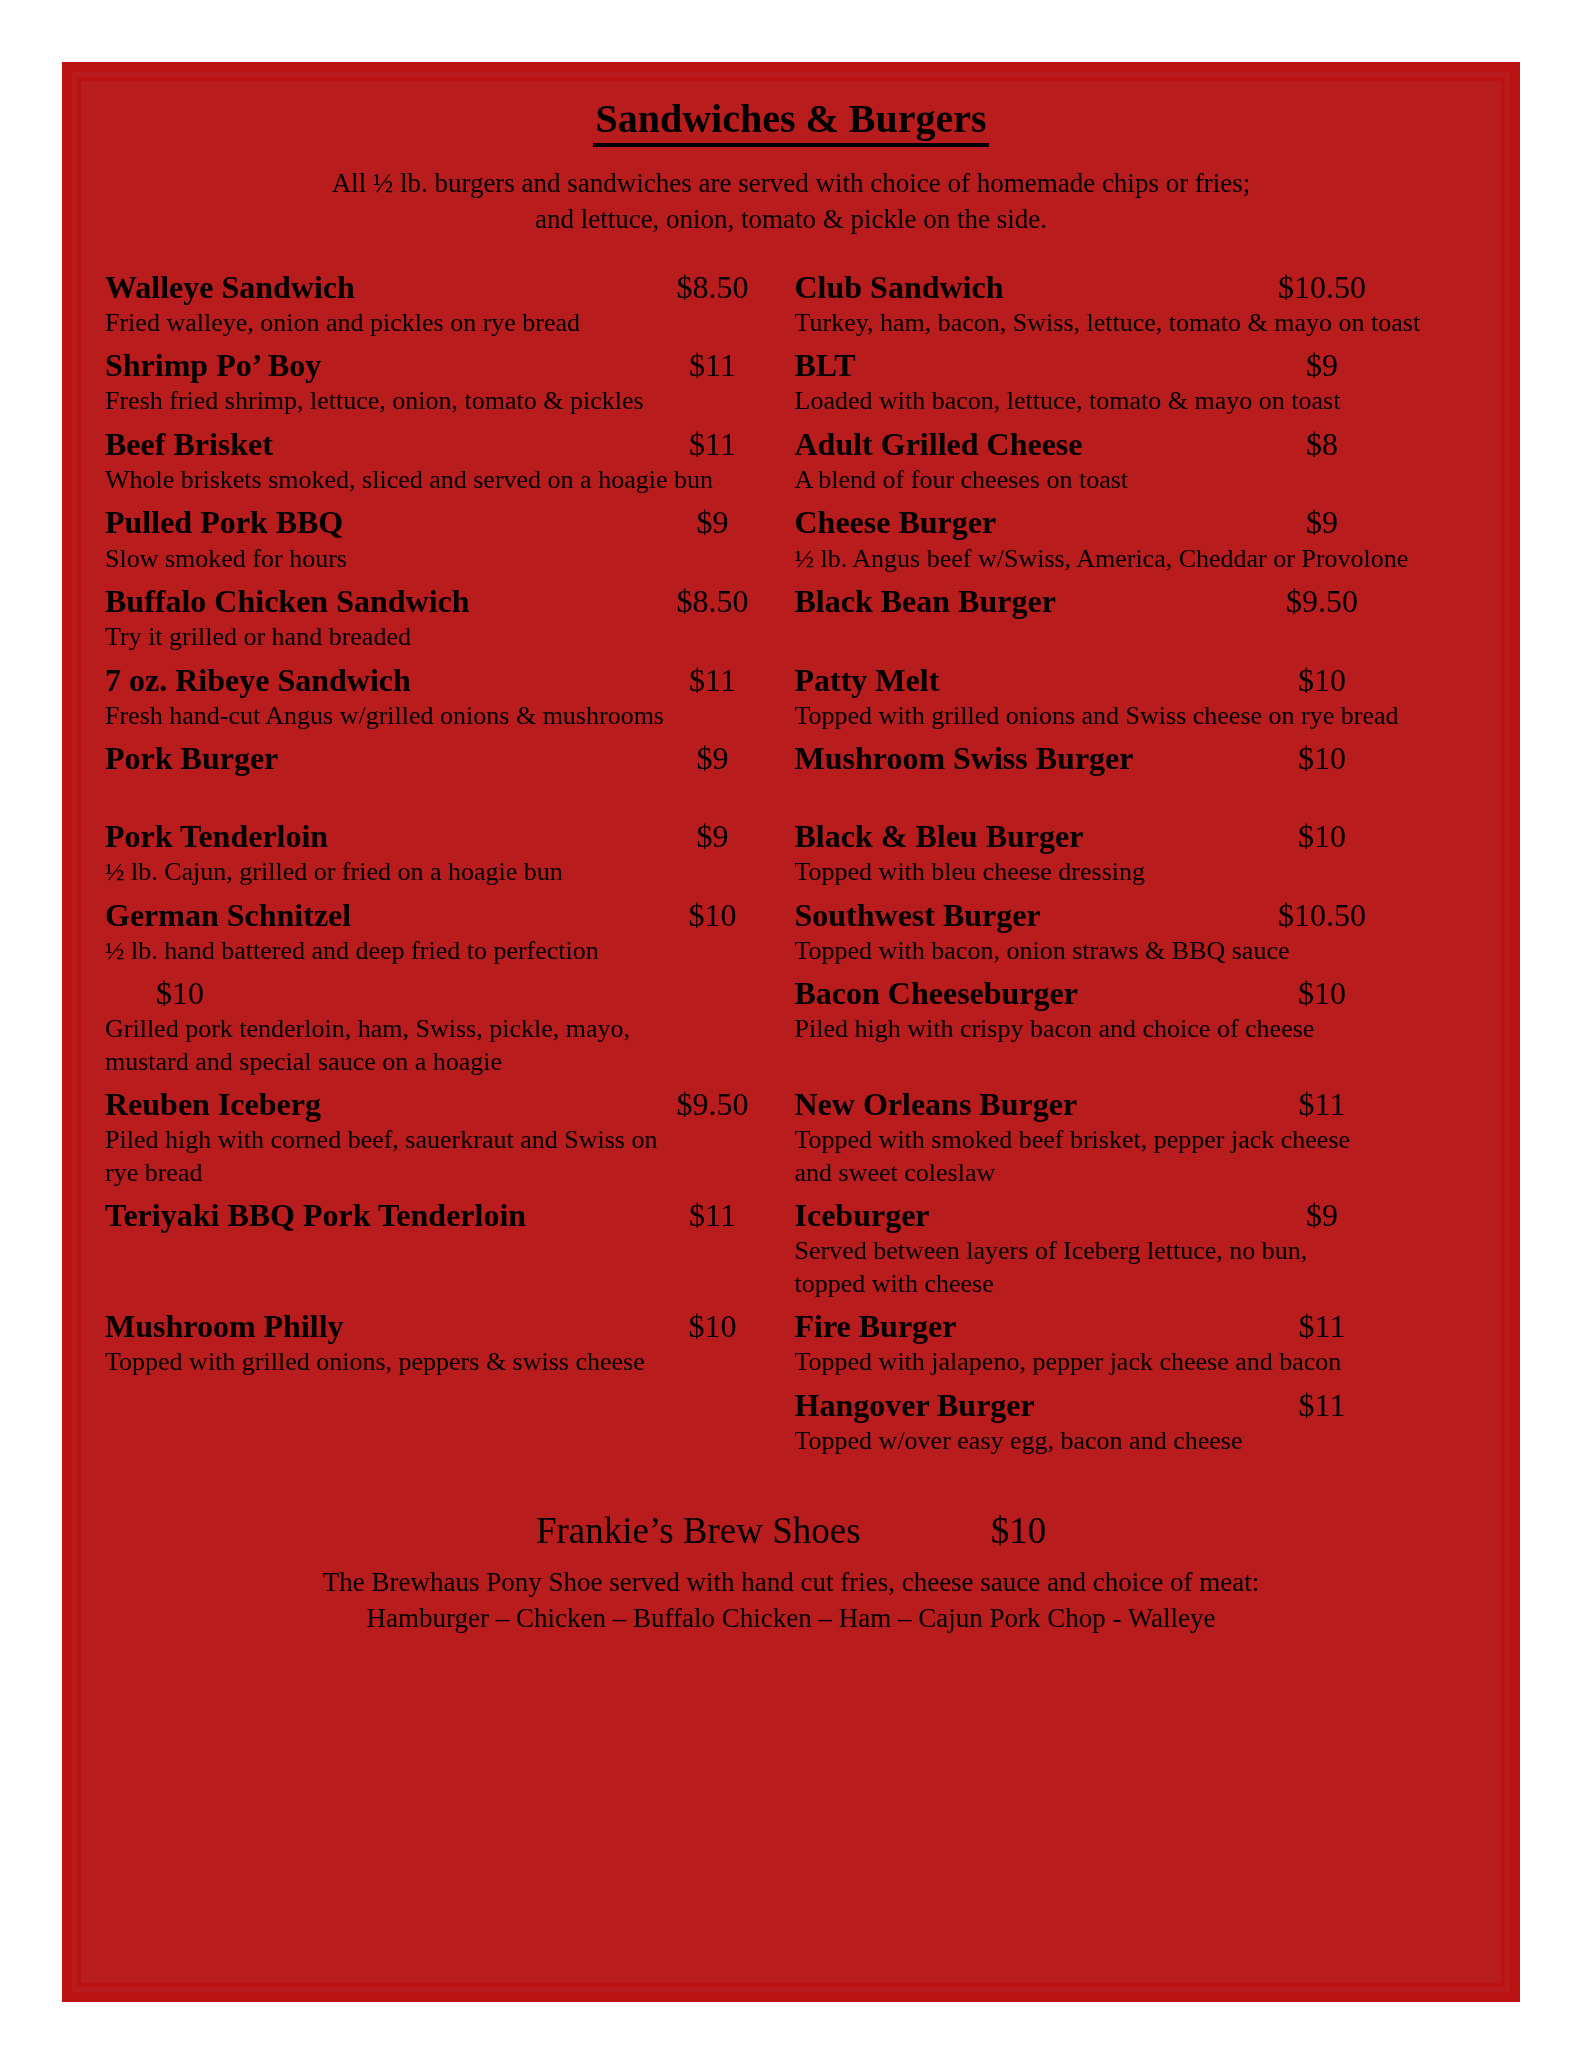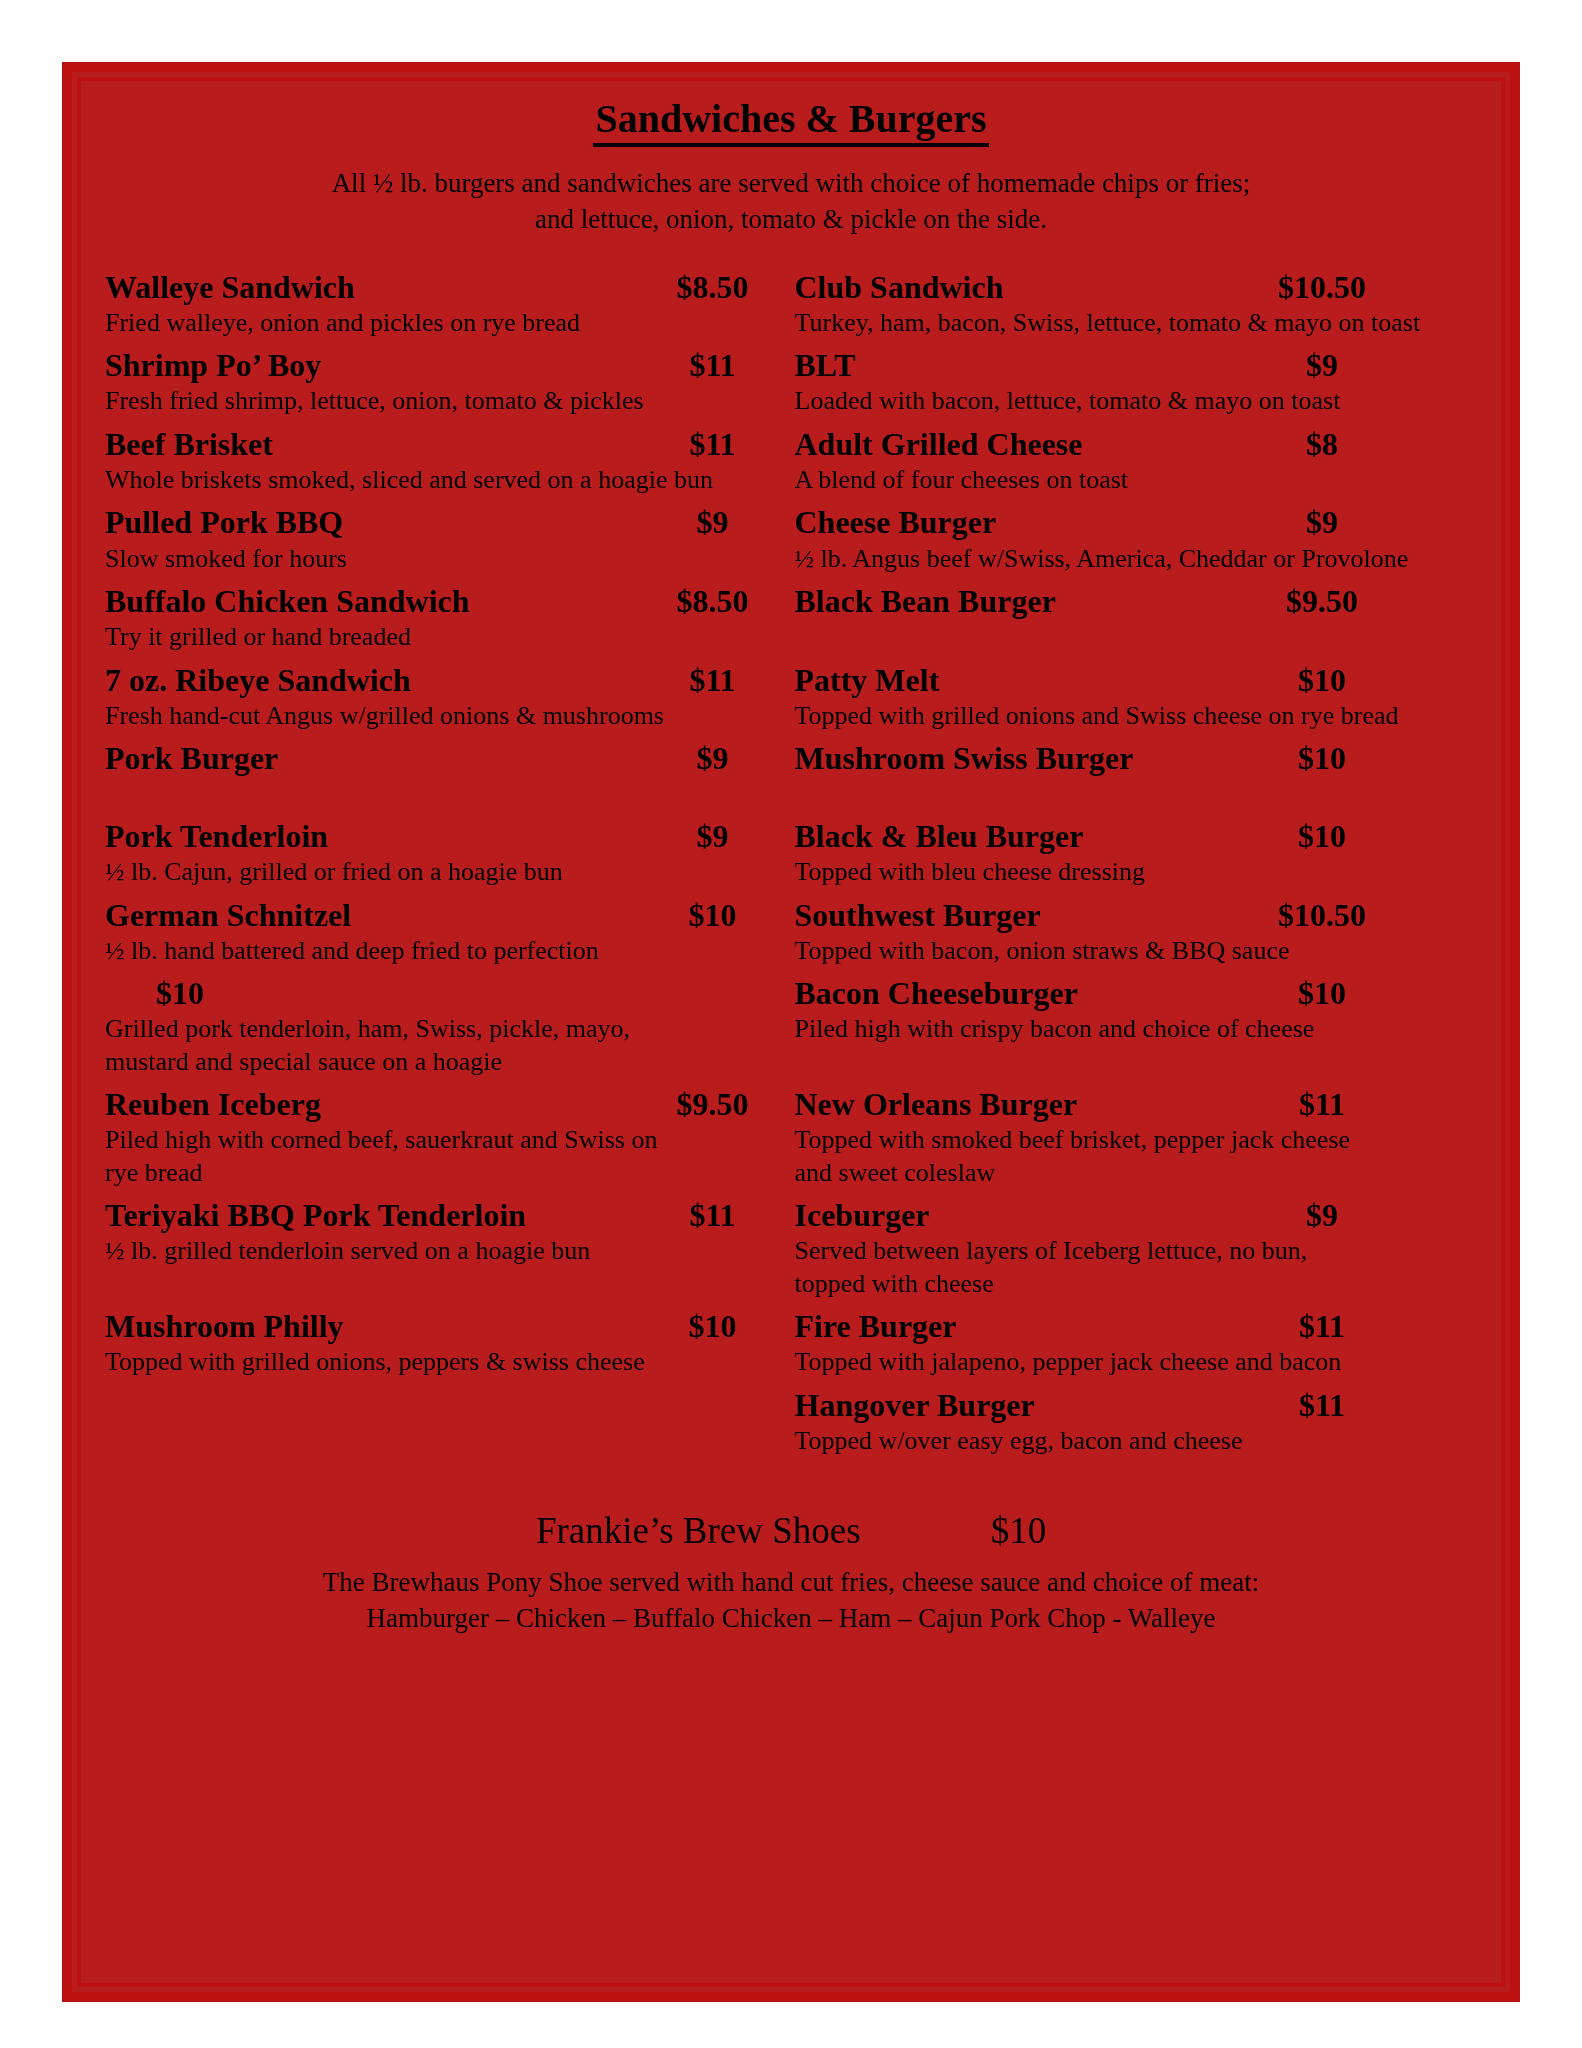--- a/index.html
+++ b/index.html
@@ -67,21 +67,21 @@
     font-size: 32px;
     font-weight: bold;
     line-height: 1.22;
     white-space: nowrap;
   }
   .item-price {
     flex: 0 0 auto;
     min-width: 150px;
     text-align: center;
     font-size: 32px;
-    font-weight: bold;
+    font-weight: normal;
     line-height: 1.22;
   }
   .col-right .item-price {
     margin-right: 80px;
   }
   .item-desc {
     font-size: 26px;
     line-height: 1.25;
     white-space: pre;
     min-height: 32px;
@@ -275,21 +275,20 @@
       <span class="item-price">$11</span>
     </div>
     <div class="item-desc">Topped with smoked beef brisket, pepper jack cheese
 and sweet coleslaw</div>
   </div>
         <div class="item col-left">
     <div class="item-head">
       <span class="item-name">Teriyaki BBQ Pork Tenderloin</span>
       <span class="item-price">$11</span>
     </div>
-    <div class="item-desc">½ lb. grilled tenderloin served on a hoagie bun</div>
   </div>
         <div class="item col-right">
     <div class="item-head">
       <span class="item-name">Iceburger</span>
       <span class="item-price">$9</span>
     </div>
     <div class="item-desc">Served between layers of Iceberg lettuce, no bun,
 topped with cheese</div>
   </div>
         <div class="item col-left">

